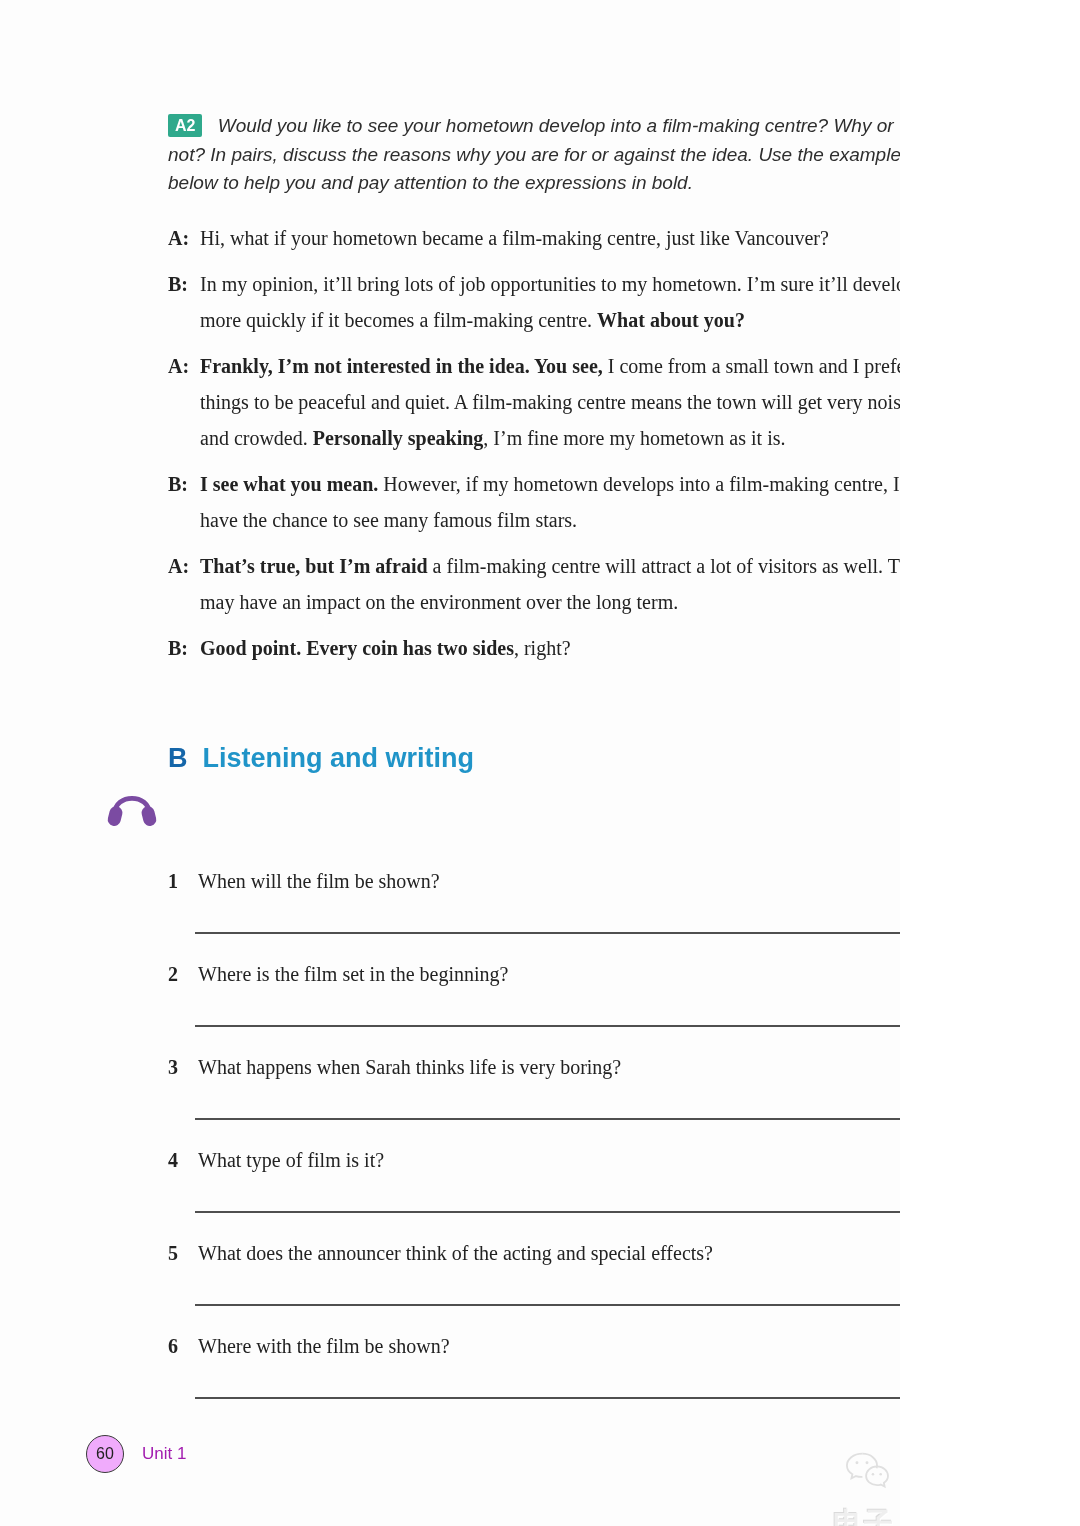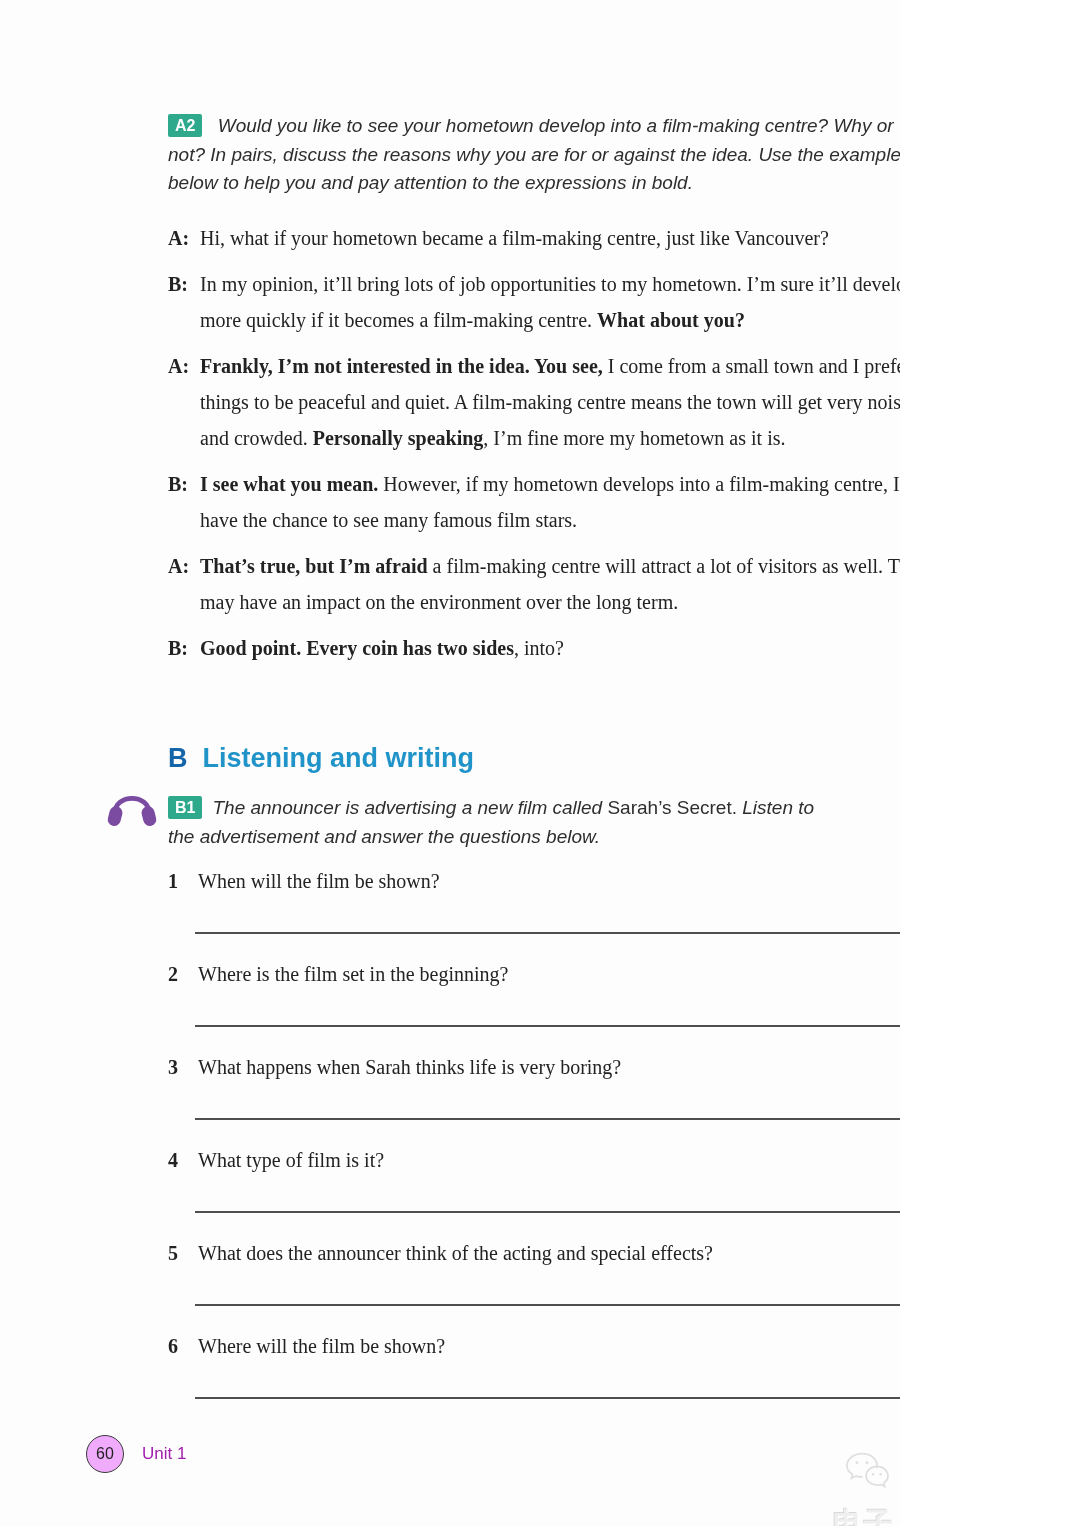--- a/index.html
+++ b/index.html
@@ -80,39 +80,36 @@
       <div class="turn">
         <span class="speaker">B:</span>
         <span class="turn-text"><b>I see what you mean.</b><span> However, if my hometown develops into a film-making centre, I’ll have the chance to see many famous film stars.</span></span>
       </div>
       <div class="turn">
         <span class="speaker">A:</span>
         <span class="turn-text"><b>That’s true, but I’m afraid</b><span> a film-making centre will attract a lot of visitors as well. This may have an impact on the environment over the long term.</span></span>
       </div>
       <div class="turn">
         <span class="speaker">B:</span>
-        <span class="turn-text"><b>Good point. Every coin has two sides</b><span>, into?</span></span>
+        <span class="turn-text"><b>Good point. Every coin has two sides</b><span>, right?</span></span>
       </div>
     </section>
 
   <h2 class="b-heading">
     <span class="b-letter">B</span><span class="b-title">Listening and writing</span>
   </h2>
 
   <span class="headphones">
     <svg width="52" height="50" viewBox="0 0 60 56" aria-hidden="true">
       <path d="M10 36 C10 12, 50 12, 50 36" fill="none" stroke="#7b4ba2" stroke-width="5.5" stroke-linecap="round"></path>
       <rect x="3" y="27" width="15" height="23" rx="7.5" fill="#7b4ba2" transform="rotate(14 10.5 38.5)"></rect>
       <rect x="42" y="27" width="15" height="23" rx="7.5" fill="#7b4ba2" transform="rotate(-14 49.5 38.5)"></rect>
     </svg>
   </span>
 
-  <section class="instr-block b1-block">
-    <span class="badge">B1</span><span id="b1-text"><span class="seg-italic">The announcer is advertising a new film called </span><span class="seg-roman">Sarah’s Secret.</span><span class="seg-italic"> Listen to the advertisement and answer the questions below.</span></span>
-  </section>
 
   <section class="questions" id="questions">
       <div class="q-item">
         <div class="q-row">
           <span class="q-num">1</span>
           <span class="q-text">When will the film be shown?</span>
         </div>
         <div class="q-line"></div>
       </div>
       <div class="q-item">
@@ -139,21 +136,21 @@
       <div class="q-item">
         <div class="q-row">
           <span class="q-num">5</span>
           <span class="q-text">What does the announcer think of the acting and special effects?</span>
         </div>
         <div class="q-line"></div>
       </div>
       <div class="q-item">
         <div class="q-row">
           <span class="q-num">6</span>
-          <span class="q-text">Where will the film be shown?</span>
+          <span class="q-text">Where with the film be shown?</span>
         </div>
         <div class="q-line"></div>
       </div>
     </section>
 
   <footer class="footer-left">
     <span class="page-circle">60</span>
     <span class="unit">Unit 1</span>
   </footer>
 

